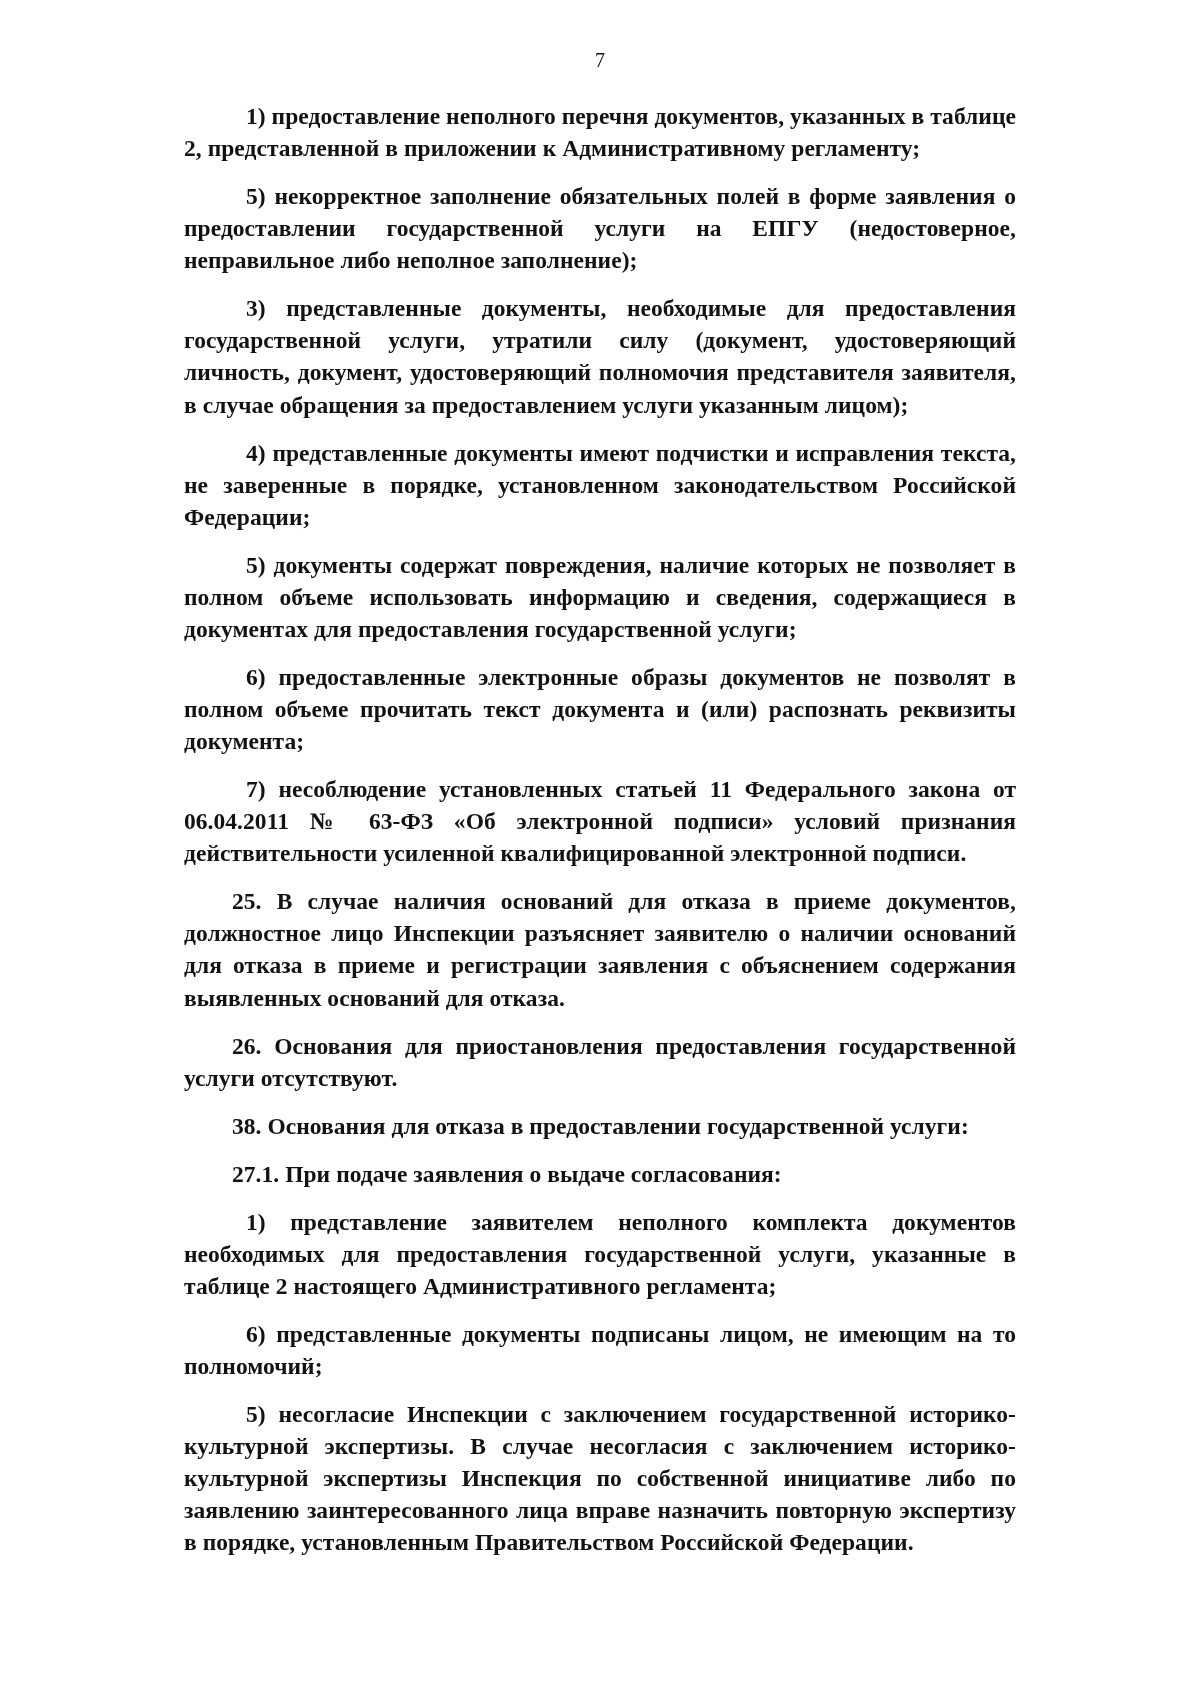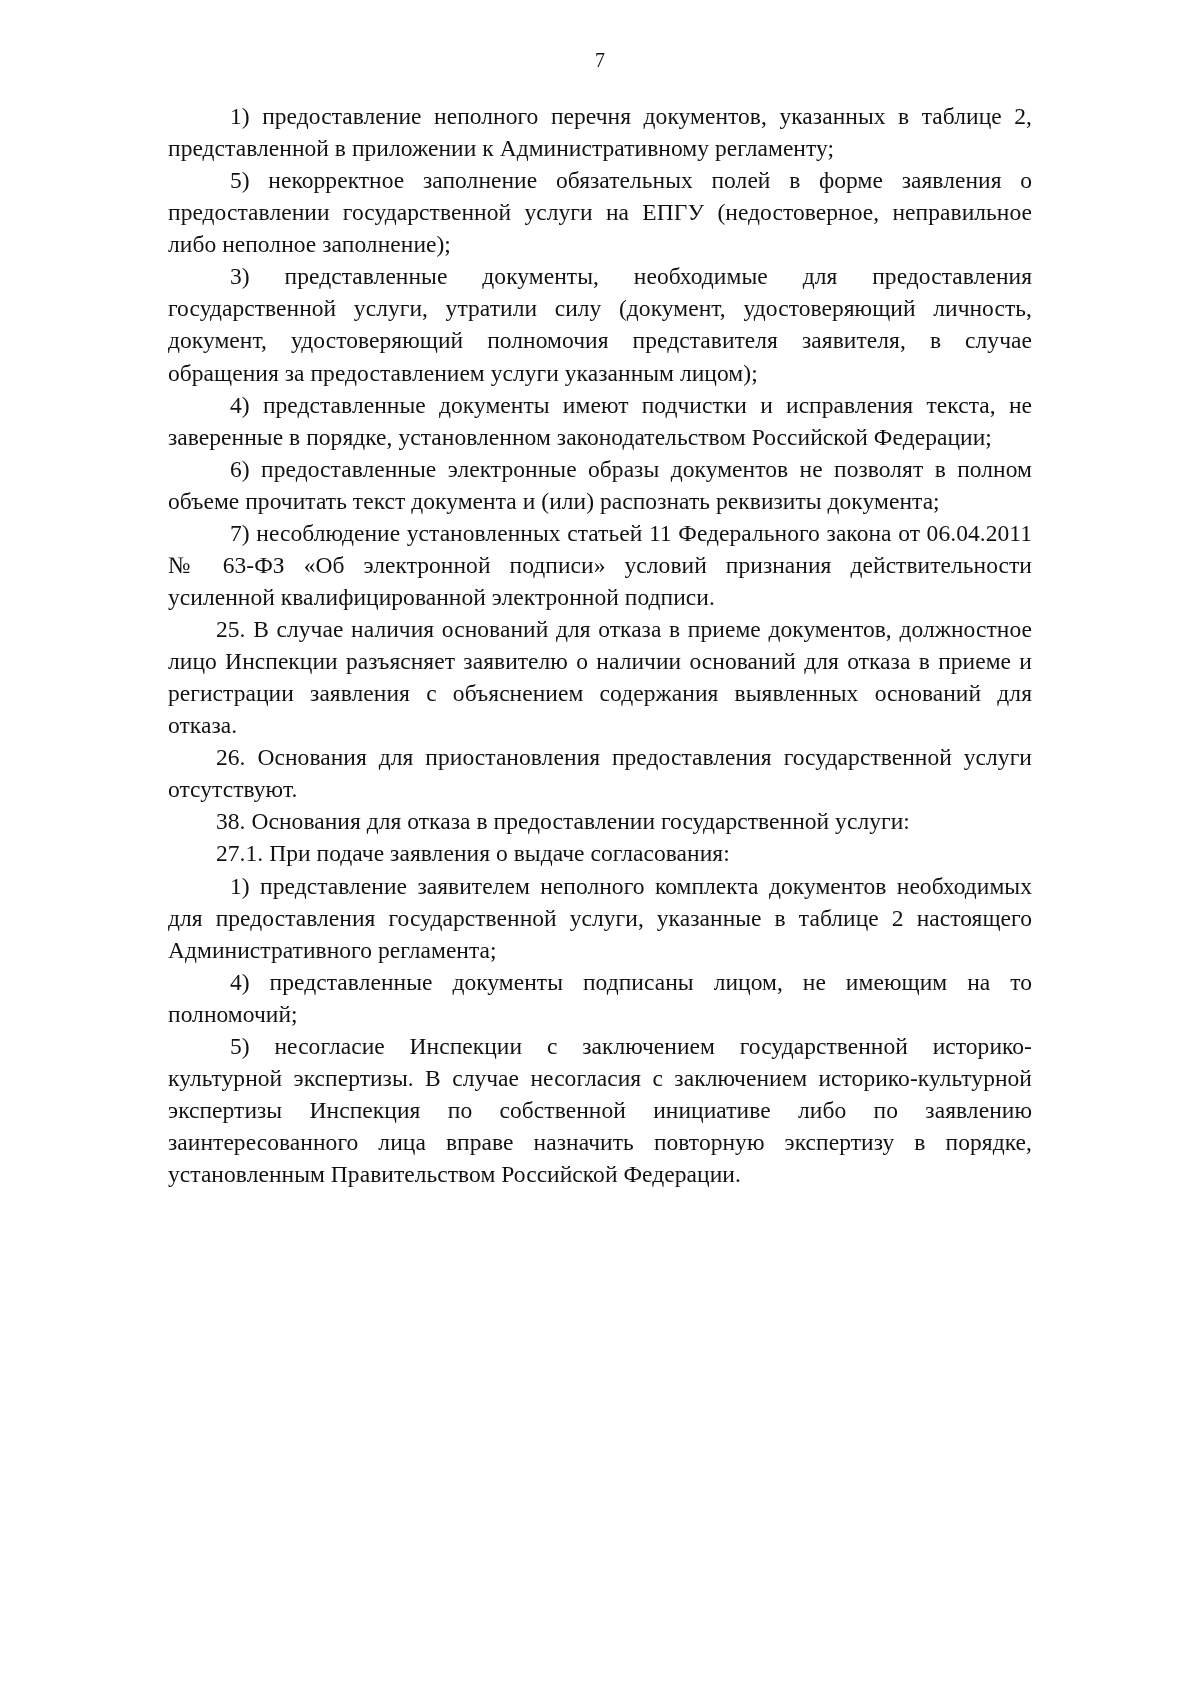--- a/index.html
+++ b/index.html
@@ -23,27 +23,28 @@
     position: relative;
   }
   .page-number {
     text-align: center;
     font-size: 20px;
     line-height: 1.2;
     margin: 0 0 28px 0;
     letter-spacing: 0.2px;
   }
   .body-text p {
-    margin: 0;
+    margin: 16px;
     font-size: 23.5px;
     line-height: 1.365;
     text-align: justify;
     text-indent: 62px;
     hyphens: none;
     letter-spacing: 0.05px;
+    font-weight: bold;
   }
   .body-text p.indent-small {
     text-indent: 48px;
   }
   
   .stretch-last > :last-child {
     text-align-last: auto;
   }
 </style>
 </head>
@@ -51,24 +52,25 @@
 
 <div class="page">
 
   <div class="page-number">7</div>
 
   <div class="body-text">
     <p>1) предоставление неполного перечня документов, указанных в таблице 2, представленной в приложении к Административному регламенту;</p>
     <p>5) некорректное заполнение обязательных полей в форме заявления о предоставлении государственной услуги на ЕПГУ (недостоверное, неправильное либо неполное заполнение);</p>
     <p>3) представленные документы, необходимые для предоставления государственной услуги, утратили силу (документ, удостоверяющий личность, документ, удостоверяющий полномочия представителя заявителя, в случае обращения за предоставлением услуги указанным лицом);</p>
     <p>4) представленные документы имеют подчистки и исправления текста, не заверенные в порядке, установленном законодательством Российской Федерации;</p>
+    <p>5) документы содержат повреждения, наличие которых не позволяет в полном объеме использовать информацию и сведения, содержащиеся в документах для предоставления государственной услуги;</p>
     <p>6) предоставленные электронные образы документов не позволят в полном объеме прочитать текст документа и (или) распознать реквизиты документа;</p>
     <p>7) несоблюдение установленных статьей 11 Федерального закона от 06.04.2011 № 63-ФЗ «Об электронной подписи» условий признания действительности усиленной квалифицированной электронной подписи.</p>
     <p class="indent-small">25. В случае наличия оснований для отказа в приеме документов, должностное лицо Инспекции разъясняет заявителю о наличии оснований для отказа в приеме и регистрации заявления с объяснением содержания выявленных оснований для отказа.</p>
     <p class="indent-small">26. Основания для приостановления предоставления государственной услуги отсутствуют.</p>
     <p class="indent-small">38. Основания для отказа в предоставлении государственной услуги:</p>
     <p class="indent-small">27.1. При подаче заявления о выдаче согласования:</p>
     <p>1) представление заявителем неполного комплекта документов необходимых для предоставления государственной услуги, указанные в таблице 2 настоящего Административного регламента;</p>
-    <p>4) представленные документы подписаны лицом, не имеющим на то полномочий;</p>
+    <p>6) представленные документы подписаны лицом, не имеющим на то полномочий;</p>
     <p>5) несогласие Инспекции с заключением государственной историко-культурной экспертизы. В случае несогласия с заключением историко-культурной экспертизы Инспекция по собственной инициативе либо по заявлению заинтересованного лица вправе назначить повторную экспертизу в порядке, установленным Правительством Российской Федерации.</p>
   </div>
 
 </div>
 
 </body></html>

